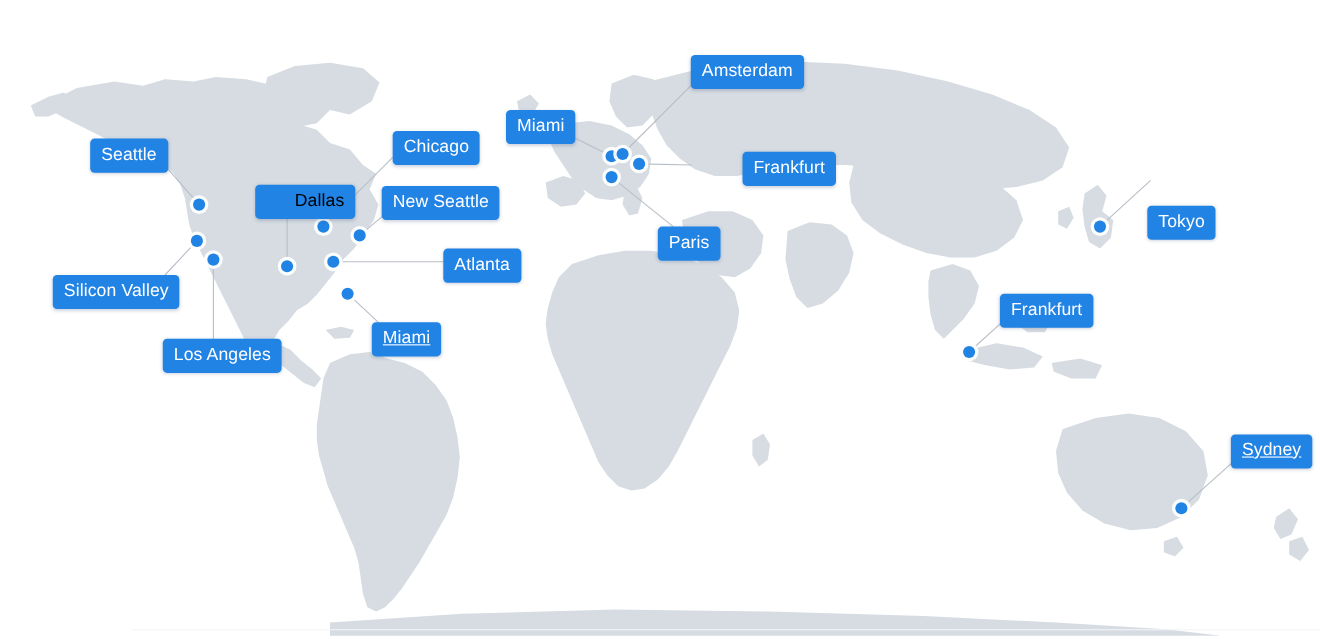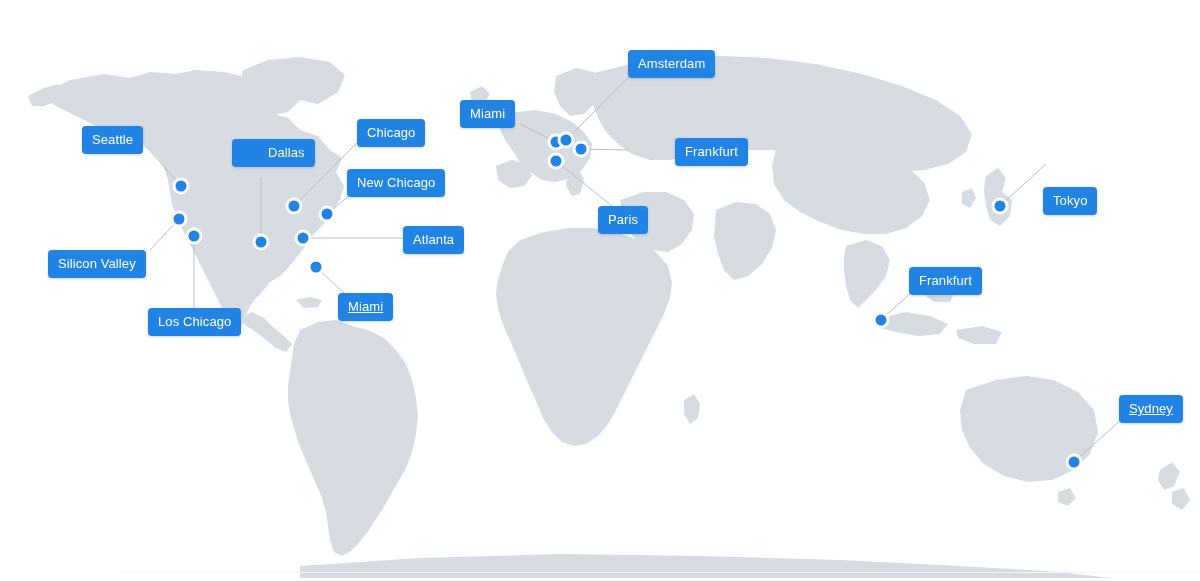--- a/index.html
+++ b/index.html
@@ -39,21 +39,21 @@
     border-radius: 50%;
     background: #2183e4;
     box-shadow: 0 0 0 3px rgba(255,255,255,0.92);
     transform: translate(-50%, -50%);
     cursor: pointer;
   }
   .city-label {
     position: absolute;
     background: #2183e4;
     color: #ffffff;
-    font-size: 13px;
+    font-size: 16px;
     line-height: 1;
     padding: 7px 10px 8px 10px;
     border-radius: 4px;
     white-space: nowrap;
     box-shadow: 0 1px 3px rgba(40,70,110,0.22);
     cursor: pointer;
     letter-spacing: 0.1px;
   }
   .bottom-rule {
     position: absolute;
@@ -136,24 +136,24 @@
       <div class="marker-dot" style="left: 566px; top: 140px; background: rgb(33, 131, 228);"></div>
       <div class="marker-dot" style="left: 581px; top: 149px; background: rgb(33, 131, 228);"></div>
       <div class="marker-dot" style="left: 556px; top: 161px; background: rgb(33, 131, 228);"></div>
       <div class="marker-dot" style="left: 1000px; top: 206px; background: rgb(33, 131, 228);"></div>
       <div class="marker-dot" style="left: 881px; top: 320px; background: rgb(33, 131, 228);"></div>
       <div class="marker-dot" style="left: 1074px; top: 462px; background: rgb(33, 131, 228);"></div>
     </div>
   <div id="labels-layer">
       <div class="city-label" style="left: 82px; top: 126px; background: rgb(33, 131, 228); color: rgb(255, 255, 255);">Seattle</div>
       <div class="city-label" style="left: 48px; top: 250px; background: rgb(33, 131, 228); color: rgb(255, 255, 255);">Silicon Valley</div>
-      <div class="city-label" style="left: 148px; top: 308px; background: rgb(33, 131, 228); color: rgb(255, 255, 255);">Los Chicago</div>
-      <div class="city-label" style="left: 232px; top: 139px; background: rgb(33, 131, 228); color: #fef9c3; padding-left: 36px;">Dallas</div>
+      <div class="city-label" style="left: 148px; top: 308px; background: rgb(33, 131, 228); color: rgb(255, 255, 255);">Los Angeles</div>
+      <div class="city-label" style="left: 232px; top: 168px; background: rgb(33, 131, 228); color: #000000; padding-left: 36px;">Dallas</div>
       <div class="city-label" style="left: 357px; top: 119px; background: rgb(33, 131, 228); color: rgb(255, 255, 255);">Chicago</div>
-      <div class="city-label" style="left: 347px; top: 169px; background: rgb(33, 131, 228); color: rgb(255, 255, 255);">New Chicago</div>
+      <div class="city-label" style="left: 347px; top: 169px; background: rgb(33, 131, 228); color: rgb(255, 255, 255);">New Seattle</div>
       <div class="city-label" style="left: 403px; top: 226px; background: rgb(33, 131, 228); color: rgb(255, 255, 255);">Atlanta</div>
       <div class="city-label" style="left: 338px; top: 293px; background: rgb(33, 131, 228); color: rgb(255, 255, 255); text-decoration: underline;">Miami</div>
       <div class="city-label" style="left: 460px; top: 100px; background: rgb(33, 131, 228); color: rgb(255, 255, 255);">Miami</div>
       <div class="city-label" style="left: 628px; top: 50px; background: rgb(33, 131, 228); color: rgb(255, 255, 255);">Amsterdam</div>
       <div class="city-label" style="left: 629px; top: 138px; background: rgb(33, 131, 228); color: rgb(255, 255, 255); margin-left: 46px;">Frankfurt</div>
       <div class="city-label" style="left: 598px; top: 206px; background: rgb(33, 131, 228); color: rgb(255, 255, 255);">Paris</div>
       <div class="city-label" style="left: 1043px; top: 140px; background: rgb(33, 131, 228); color: rgb(255, 255, 255); margin-top: 47px;">Tokyo</div>
       <div class="city-label" style="left: 909px; top: 267px; background: rgb(33, 131, 228); color: rgb(255, 255, 255);">Frankfurt</div>
       <div class="city-label" style="left: 1119px; top: 395px; background: rgb(33, 131, 228); color: rgb(255, 255, 255); text-decoration: underline;">Sydney</div>
     </div>

